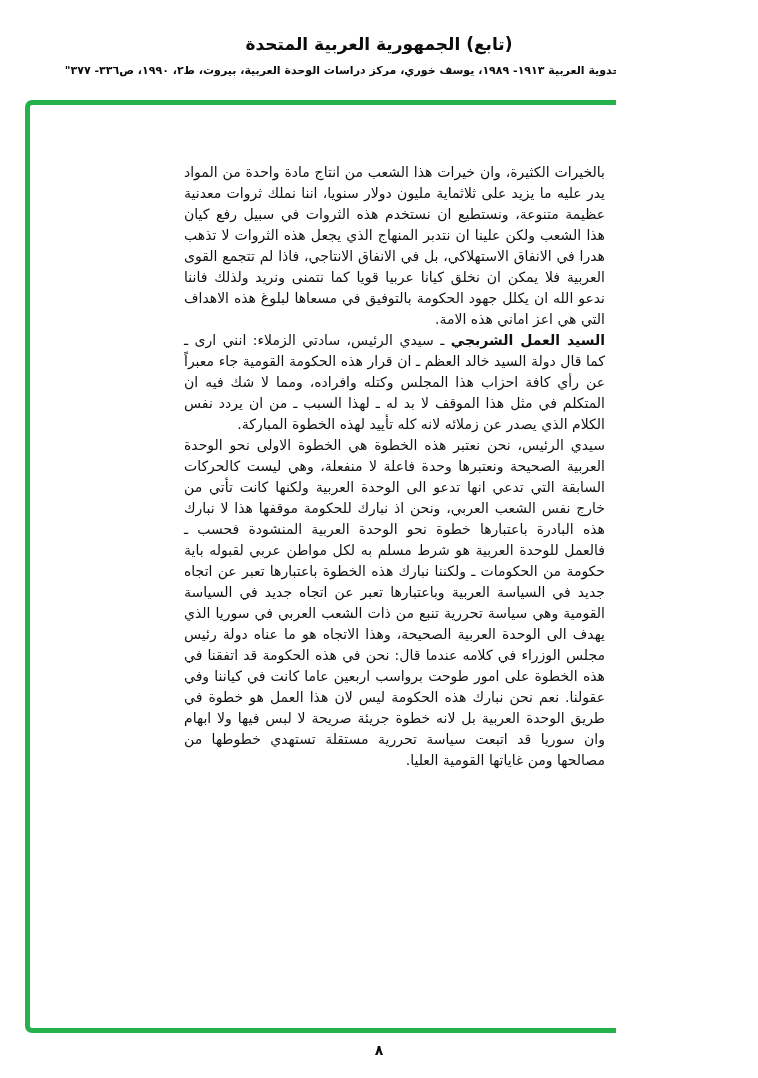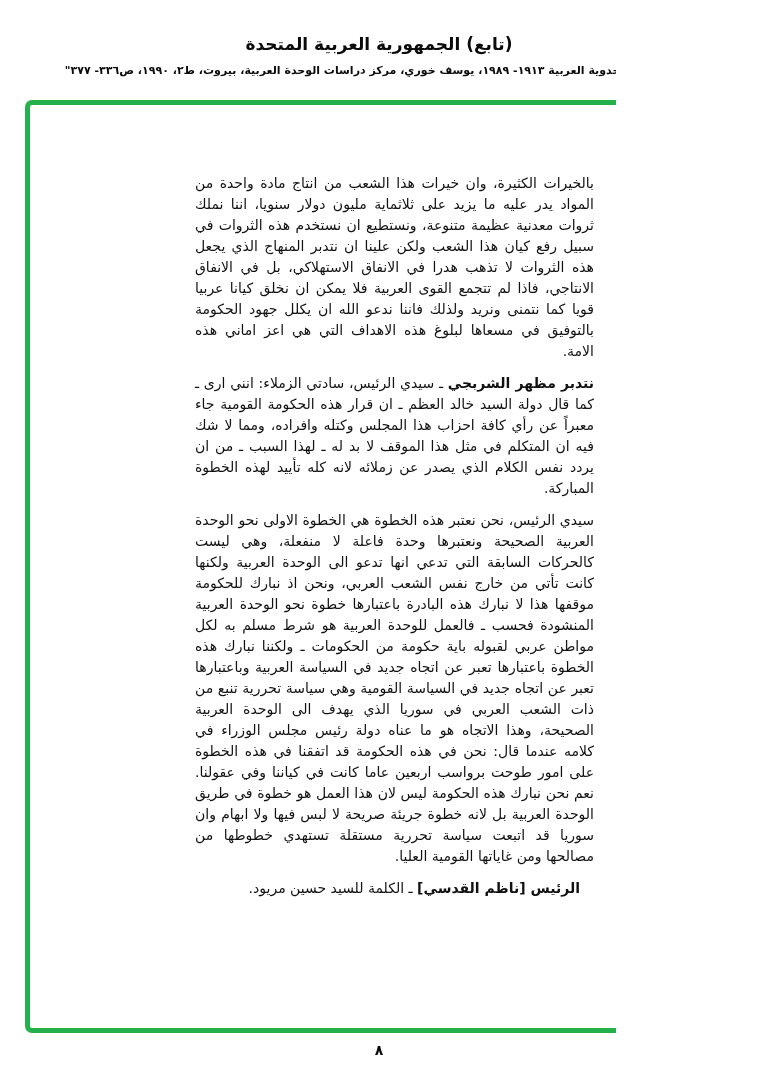--- a/index.html
+++ b/index.html
@@ -55,21 +55,21 @@
     left: 184px;
     top: 162px;
     width: 421px;
     direction: rtl;
     text-align: justify;
     font-size: 14px;
     line-height: 21px;
     color: #111111;
   }
   .para {
-    margin: 11px;
+    margin: 0;
     padding: 0;
   }
   .para.speaker-line {
     text-indent: 14px;
   }
   .speaker-name {
     font-weight: bold;
   }
   .page-number {
     position: absolute;
@@ -92,23 +92,22 @@
 
   <div class="header-citation">"المشاريع الوحدوية العربية ١٩١٣- ١٩٨٩، يوسف خوري، مركز دراسات الوحدة العربية، بيروت، ط٢، ١٩٩٠، ص٣٣٦- ٣٧٧"</div>
 
   <div class="green-box" style="border-color: rgb(36, 177, 75);"></div>
 
   <div class="text-column">
 
     <p class="para"><span>بالخيرات الكثيرة، وان خيرات هذا الشعب من انتاج مادة واحدة من المواد يدر عليه ما يزيد على ثلاثماية مليون دولار سنويا، اننا نملك ثروات معدنية عظيمة متنوعة، ونستطيع ان نستخدم هذه الثروات في سبيل رفع كيان هذا الشعب ولكن علينا ان نتدبر المنهاج الذي يجعل هذه الثروات لا تذهب هدرا في الانفاق الاستهلاكي، بل في الانفاق الانتاجي، فاذا لم تتجمع القوى العربية فلا يمكن ان نخلق كيانا عربيا قويا كما نتمنى ونريد ولذلك فاننا ندعو الله ان يكلل جهود الحكومة بالتوفيق في مسعاها لبلوغ هذه الاهداف التي هي اعز اماني هذه الامة.</span></p>
 
 
-    <p class="para"><span class="speaker-name">نتدبر مظهر الشربجي</span><span> ـ سيدي الرئيس، سادتي الزملاء: انني ارى ـ كما قال دولة السيد خالد العظم ـ ان قرار هذه الحكومة القومية جاء معبراً عن رأي كافة احزاب هذا المجلس وكتله وافراده، ومما لا شك فيه ان المتكلم في مثل هذا الموقف لا بد له ـ لهذا السبب ـ من ان يردد نفس الكلام الذي يصدر عن زملائه لانه كله تأييد لهذه الخطوة المباركة.</span></p>
+    <p class="para"><span class="speaker-name">السيد العمل الشربجي</span><span> ـ سيدي الرئيس، سادتي الزملاء: انني ارى ـ كما قال دولة السيد خالد العظم ـ ان قرار هذه الحكومة القومية جاء معبراً عن رأي كافة احزاب هذا المجلس وكتله وافراده، ومما لا شك فيه ان المتكلم في مثل هذا الموقف لا بد له ـ لهذا السبب ـ من ان يردد نفس الكلام الذي يصدر عن زملائه لانه كله تأييد لهذه الخطوة المباركة.</span></p>
 
     <p class="para"><span>سيدي الرئيس، نحن نعتبر هذه الخطوة هي الخطوة الاولى نحو الوحدة العربية الصحيحة ونعتبرها وحدة فاعلة لا منفعلة، وهي ليست كالحركات السابقة التي تدعي انها تدعو الى الوحدة العربية ولكنها كانت تأتي من خارج نفس الشعب العربي، ونحن اذ نبارك للحكومة موقفها هذا لا نبارك هذه البادرة باعتبارها خطوة نحو الوحدة العربية المنشودة فحسب ـ فالعمل للوحدة العربية هو شرط مسلم به لكل مواطن عربي لقبوله باية حكومة من الحكومات ـ ولكننا نبارك هذه الخطوة باعتبارها تعبر عن اتجاه جديد في السياسة العربية وباعتبارها تعبر عن اتجاه جديد في السياسة القومية وهي سياسة تحررية تنبع من ذات الشعب العربي في سوريا الذي يهدف الى الوحدة العربية الصحيحة، وهذا الاتجاه هو ما عناه دولة رئيس مجلس الوزراء في كلامه عندما قال: نحن في هذه الحكومة قد اتفقنا في هذه الخطوة على امور طوحت برواسب اربعين عاما كانت في كياننا وفي عقولنا. نعم نحن نبارك هذه الحكومة ليس لان هذا العمل هو خطوة في طريق الوحدة العربية بل لانه خطوة جريئة صريحة لا لبس فيها ولا ابهام وان سوريا قد اتبعت سياسة تحررية مستقلة تستهدي خطوطها من مصالحها ومن غاياتها القومية العليا.</span></p>
 
-    <p class="para speaker-line"><span class="speaker-name">الرئيس [ناظم القدسي]</span><span> ـ الكلمة للسيد حسين مريود.</span></p>
 
   </div>
 
   <div class="page-number">٨</div>
 
 </div>
 
 </body></html>

